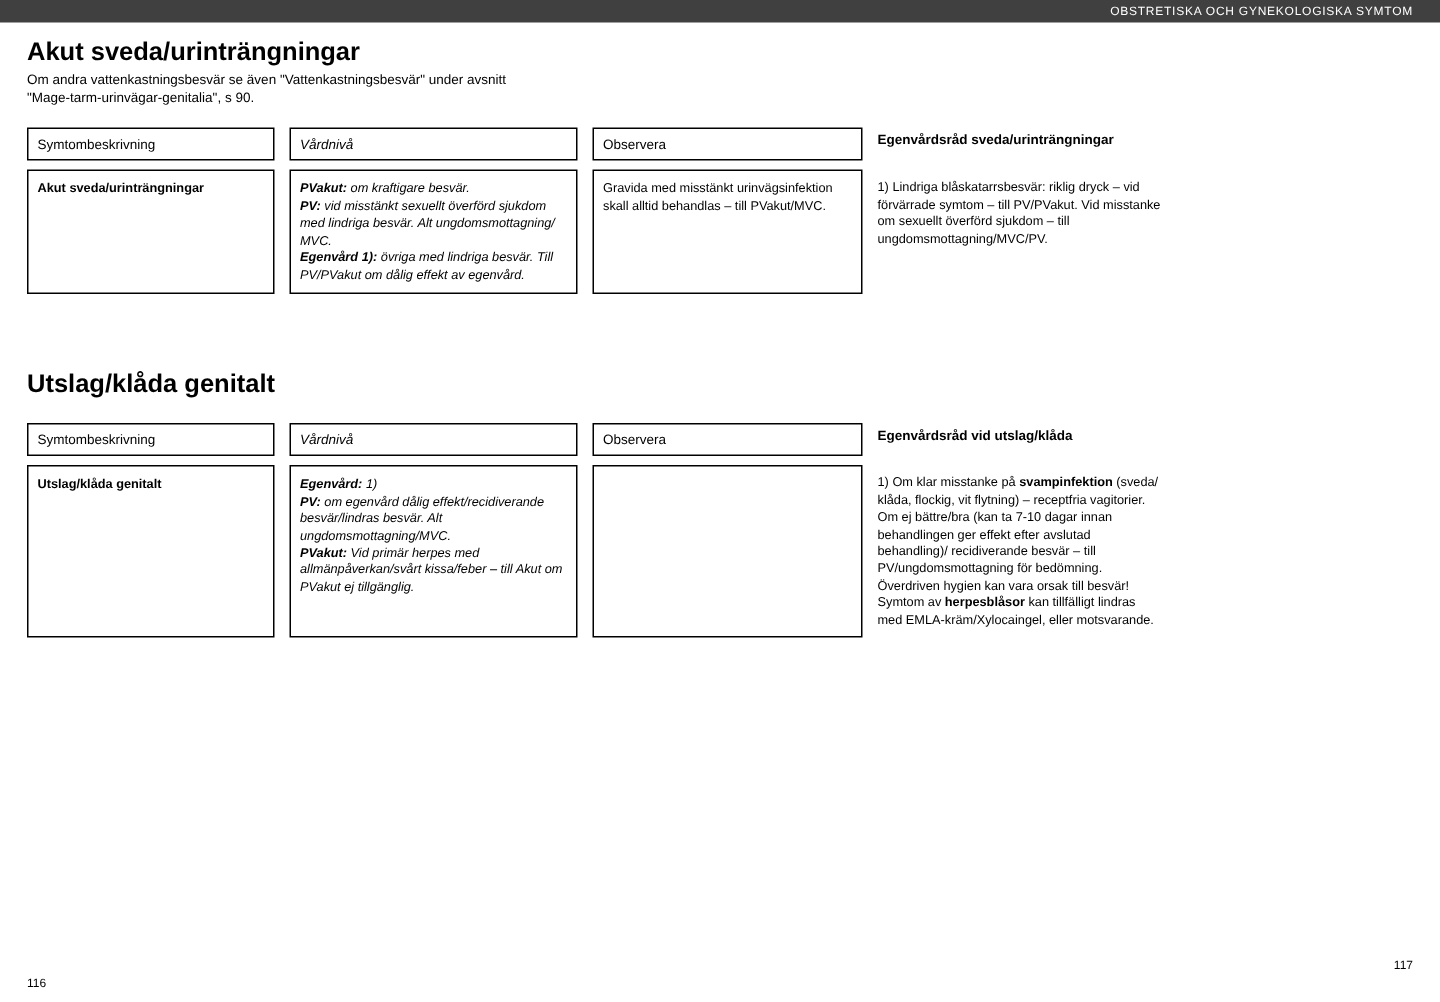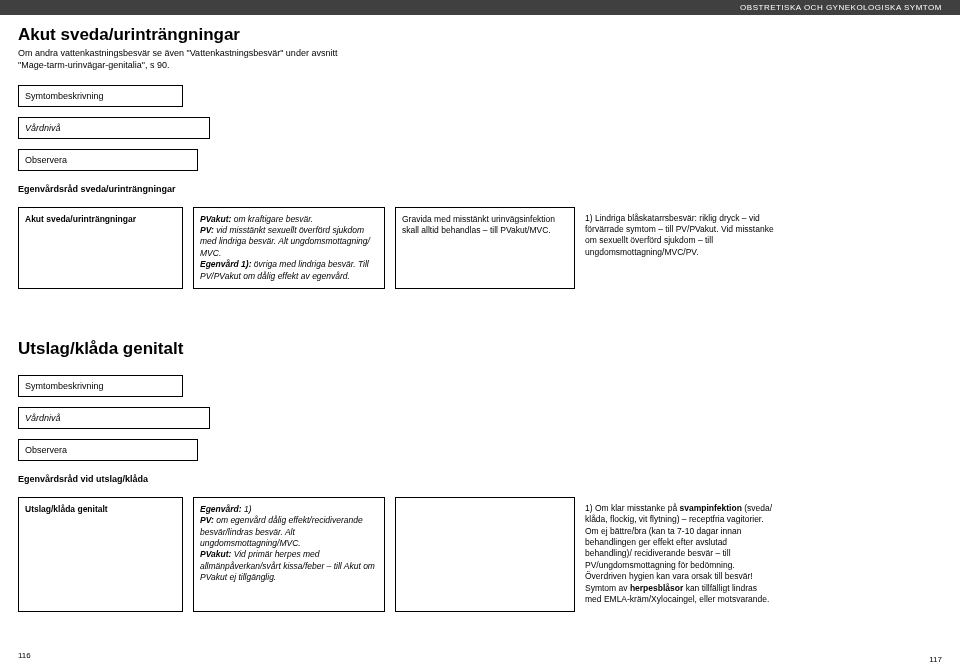--- a/index.html
+++ b/index.html
@@ -32,21 +32,20 @@
   .section-sub {
     font-size: 9px;
     line-height: 1.35;
     margin-bottom: 14px;
     max-width: 340px;
   }
   .table-wrap {
     display: flex;
     gap: 10px;
     margin-bottom: 6px;
-    flex-direction: column;
   }
   .col-head {
     border: 1px solid #000;
     font-size: 9px;
     padding: 5px 6px;
     background: #fff;
   }
   .col-head.noborder {
     border: none;
     padding: 3px 0 5px 0;
@@ -76,21 +75,21 @@
     margin-top: 50px;
   }
   .footer-left {
     position: absolute;
     bottom: 8px;
     left: 18px;
     font-size: 8px;
   }
   .footer-right {
     position: absolute;
-    bottom: 4px;
+    bottom: 20px;
     right: 18px;
     font-size: 8px;
   }
 </style>
 </head>
 <body>
 
 <div class="header-band">OBSTRETISKA OCH GYNEKOLOGISKA SYMTOM</div>
 
 <div class="page">

